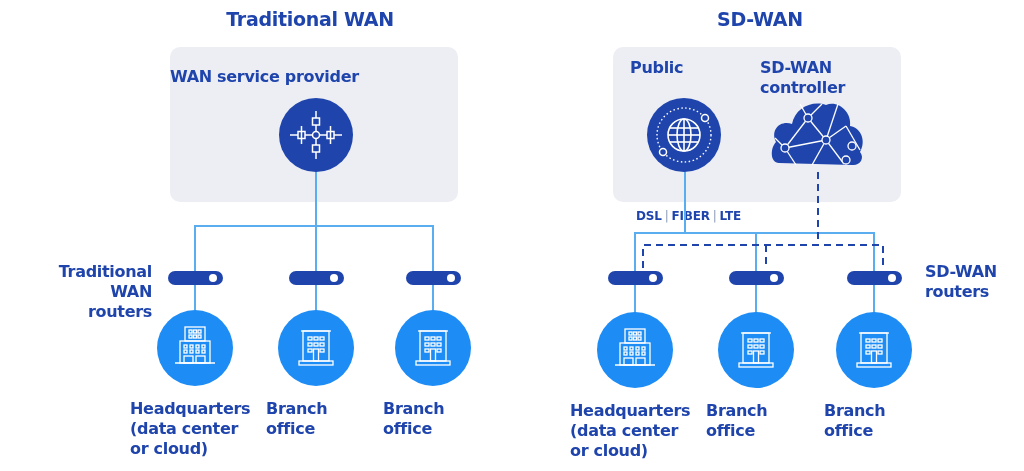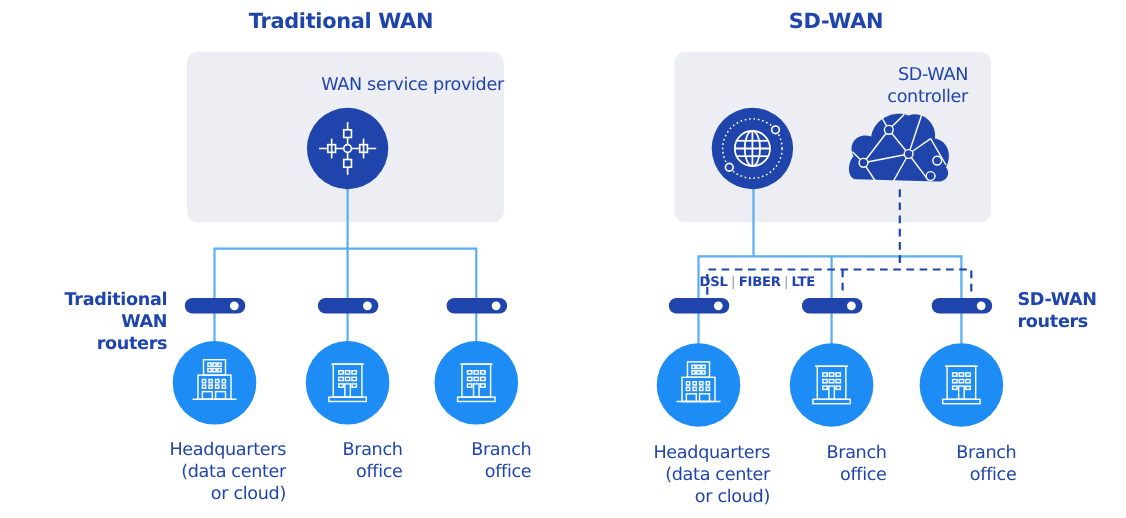--- a/index.html
+++ b/index.html
@@ -1,36 +1,37 @@
 <!DOCTYPE html>
 <html><head>
 <meta charset="utf-8">
 <style>
   html, body { margin: 0; padding: 0; background: #ffffff; }
   body { width: 1024px; height: 471px; position: relative; overflow: hidden;
          font-family: "DejaVu Sans", "Liberation Sans", sans-serif; }
   .title { position: absolute; top: 8px; font-weight: bold; font-size: 19px; color: #1f45ad; text-align: center; letter-spacing: -0.3px; }
   .panel { position: absolute; background: #eceef4; border-radius: 10px; }
-  .lbl { position: absolute; font-weight: normal; color: #1f45ad; text-align: right; line-height: 20px; font-size: 16px; letter-spacing: -0.3px; }
+  .lbl { position: absolute; font-weight: bold; color: #1f45ad; text-align: left; line-height: 20px; font-size: 16px; letter-spacing: -0.3px; }
   .side-lbl { position: absolute; font-weight: bold; color: #1f45ad; line-height: 20px; font-size: 16px; letter-spacing: -0.3px; }
   svg.main { position: absolute; left: 0; top: 0; }
-  .links { position: absolute; font-weight: bold; color: #1f45ad; font-size: 12px; top: 209px; left: 636px; letter-spacing: -0.2px; margin-top: 40px; }
+  .links { position: absolute; font-weight: bold; color: #1f45ad; font-size: 12px; top: 209px; left: 636px; letter-spacing: -0.2px; }
   .links .sep { color: #8a9ab8; font-weight: normal; margin: 0 3px; }
 </style>
 </head>
 <body>
 
 <div class="title" style="left:170px;width:280px;">Traditional WAN</div>
 <div class="title" style="left:620px;width:280px;">SD-WAN</div>
 
 <div class="panel" style="left:170px;top:47px;width:288px;height:155px;"></div>
 <div class="panel" style="left:613px;top:47px;width:288px;height:155px;"></div>
 
 <div class="lbl" style="left:170px;top:67px;width:288px;">WAN service provider</div>
 <div class="lbl" style="left:630px;top:58px;width:110px;">
+  <div>Public</div>
 </div>
 <div class="lbl" style="left:760px;top:58px;width:120px;">
   <div>SD-WAN</div>
   <div>controller</div>
 </div>
 
 <div class="links">
   <span>DSL</span><span class="sep">|</span><span>FIBER</span><span class="sep">|</span><span>LTE</span>
 </div>
 

